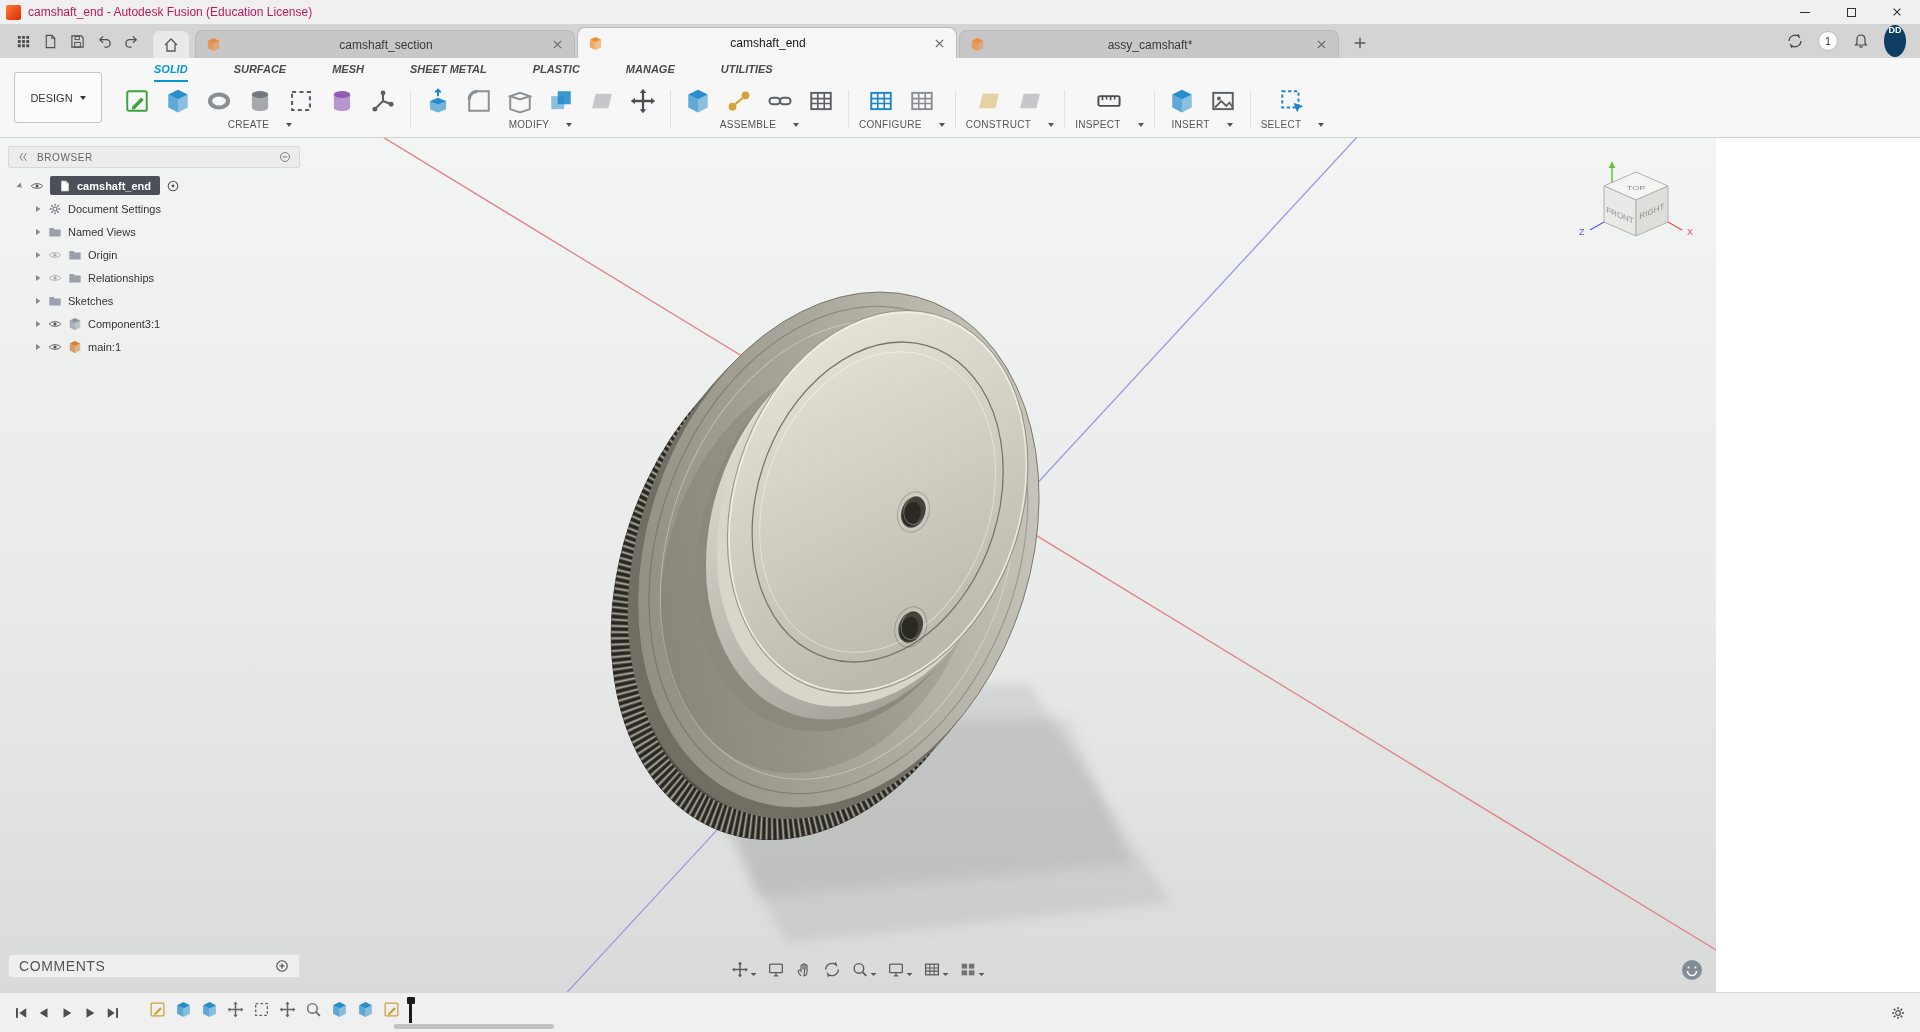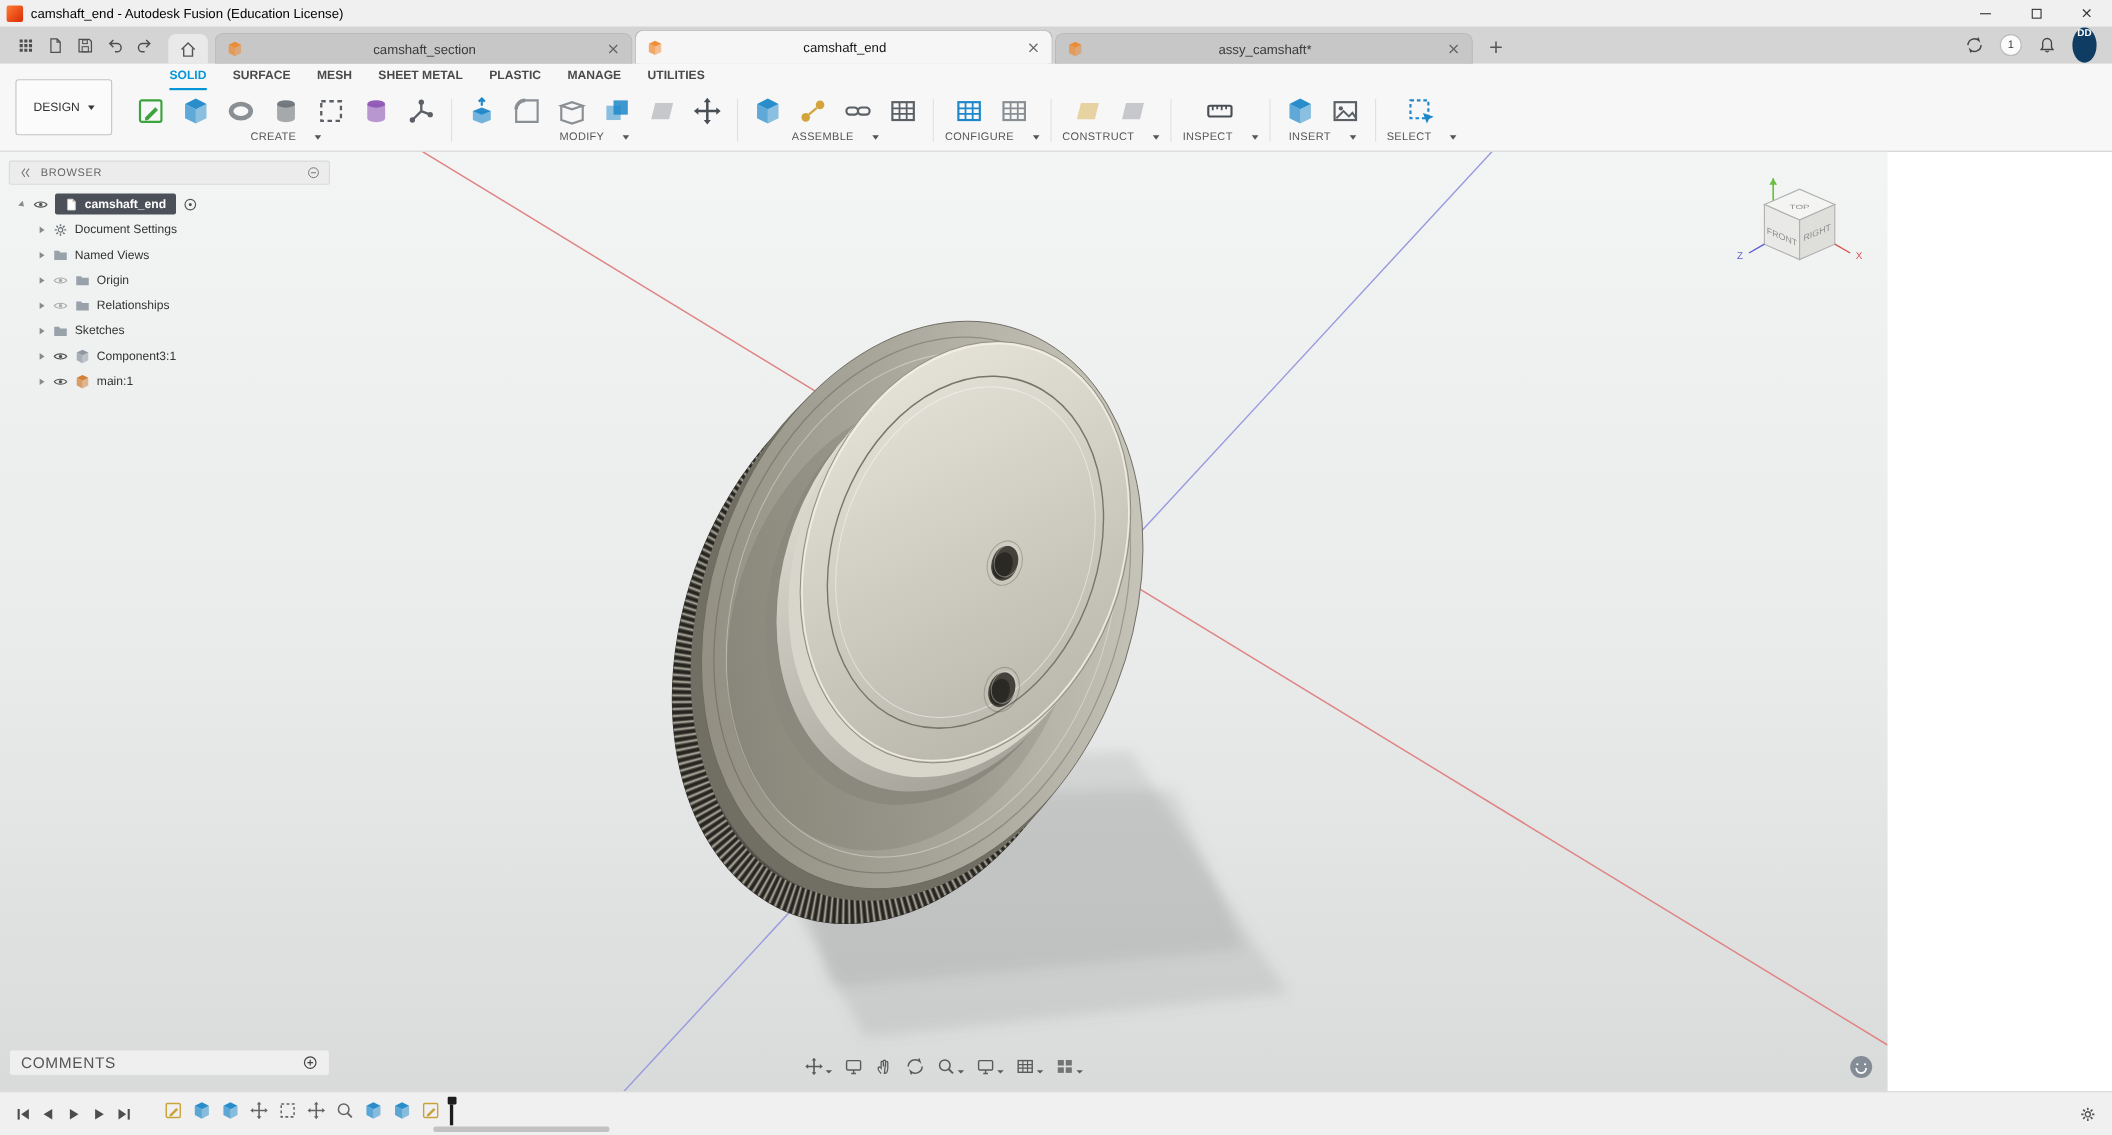--- a/index.html
+++ b/index.html
@@ -2,21 +2,21 @@
 <html><head>
 <meta charset="utf-8">
 <style>
   * { box-sizing:border-box; margin:0; padding:0; }
   html,body { width:1920px; height:1032px; overflow:hidden; font-family:"Liberation Sans",sans-serif; background:#fff; }
 
   
   .titlebar { height:24px; background:#f0f0f0; display:flex; align-items:center; }
   .app-logo { width:15px; height:15px; margin:0 7px 0 6px; border-radius:2px;
               background:linear-gradient(135deg,#ff7b33,#d92b04); }
-  .title-text { font-size:12px; color:#000000; }
+  .title-text { font-size:12px; color:#be185d; }
   .win-controls { margin-left:auto; display:flex; height:100%; }
   .win-btn { width:46px; height:100%; display:flex; align-items:center; justify-content:center; color:#333; }
   .glyph-min { width:10px; height:1px; background:#333; }
   .glyph-max { width:9px; height:9px; border:1px solid #333; }
   .glyph-close { width:12px; height:12px; }
 
   
   .tabbar { height:34px; background:#d4d4d4; display:flex; align-items:flex-end; padding-left:4px; }
   .qbar { display:flex; align-items:center; gap:12px; padding:0 12px; height:100%; color:#4e4e4e; }
   .qbar .ic { width:15px; height:15px; }
@@ -34,22 +34,22 @@
   .job-status { position:relative; width:20px; height:20px; background:#fbfbfb; border:1px solid #bbb; border-radius:50%;
                 display:flex; align-items:center; justify-content:center; font-size:10px; color:#333; }
   .avatar { width:22px; height:32px; border-radius:50%; background:#0e3c63; color:#fff; font-size:9px; font-weight:bold;
             display:flex; align-items:flex-start; justify-content:center; }
 
   
   .ribbon { height:80px; background:#f7f7f7; border-bottom:1px solid #d0d0d0; display:flex; }
   .design-box { margin:14px 8px 14px 14px; width:88px; border:1px solid #c4c4c4; border-radius:3px; background:#fbfbfb;
                 display:flex; align-items:center; justify-content:center; gap:7px; font-size:11px; color:#333; }
   .ribbon-main { flex:1; display:flex; flex-direction:column; }
-  .ribbon-tabs { height:24px; display:flex; align-items:stretch; gap:24px; padding-left:44px;
-                 font-size:11px; font-weight:bold; color:#4a4a4a; }
+  .ribbon-tabs { height:24px; display:flex; align-items:stretch; gap:46px; padding-left:44px;
+                 font-size:11px; font-weight:bold; color:#4a4a4a;font-style:italic; }
   .rtab { display:flex; align-items:center; border-bottom:2px solid transparent; white-space:nowrap; }
   .rtab.active { color:#0696d7; border-bottom-color:#0696d7; }
   .ribbon-tools { flex:1; display:flex; align-items:stretch; }
   .tool-group { display:flex; flex-direction:column; align-items:center; padding:1px 10px 2px; }
   .tg-icons { flex:1; display:flex; align-items:center; gap:7px; }
   .tool-btn { width:34px; height:34px; display:flex; align-items:center; justify-content:center; border-radius:3px; }
   .tool-btn .ic { width:26px; height:26px; }
   .tg-label { font-size:10px; color:#555; display:flex; align-items:center; gap:17px; padding-bottom:5px; letter-spacing:.3px; }
   .vdiv { width:1px; background:#e1e1e1; margin:8px 0; }
   .caret { width:0; height:0; border-left:3.5px solid transparent; border-right:3.5px solid transparent;

